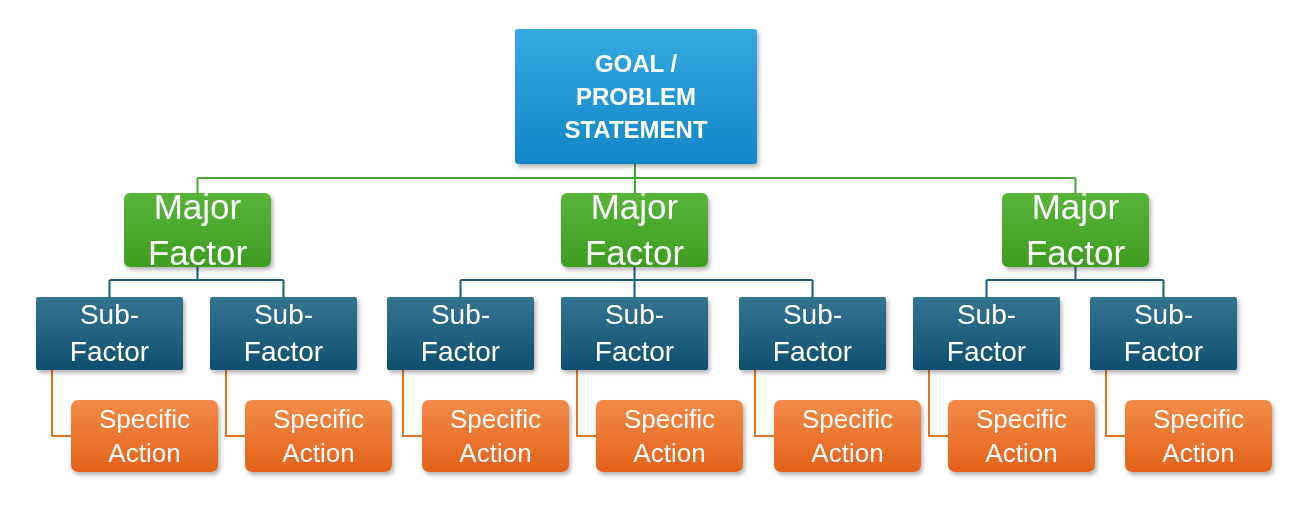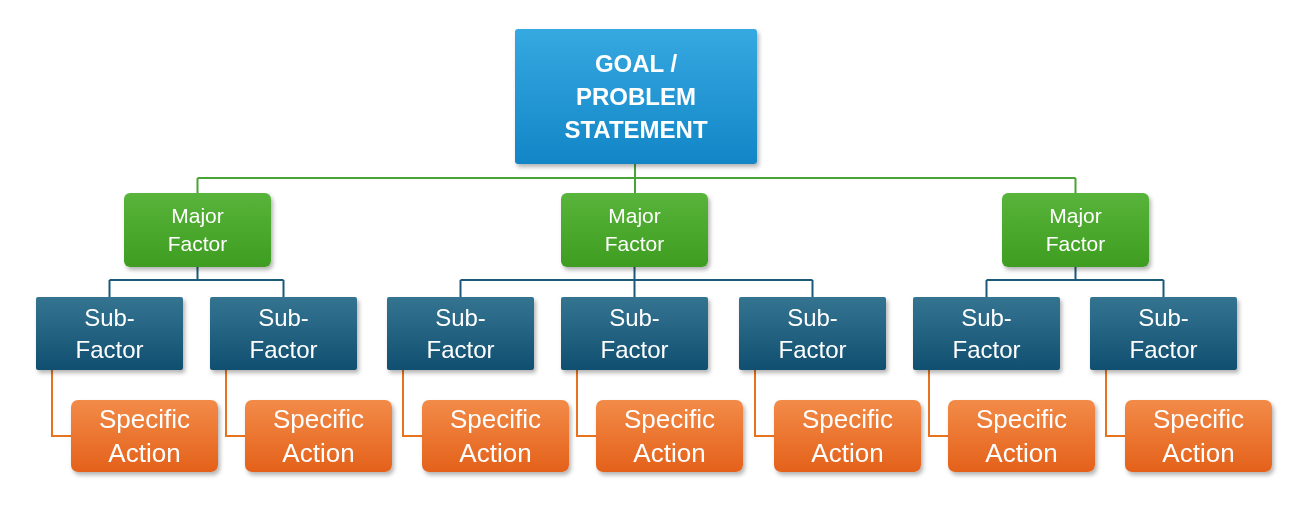--- a/index.html
+++ b/index.html
@@ -45,27 +45,27 @@
   }
   .node.goal {
     background: linear-gradient(180deg, var(--goal_top), var(--goal_bottom));
     font-weight: bold;
     font-size: 24px;
     line-height: 1.38;
     border-radius: 3px;
   }
   .node.major {
     background: linear-gradient(180deg, var(--major_top), var(--major_bottom));
-    font-size: 21px;
+    font-size: 35px;
     line-height: 1.32;
     border-radius: 6px;
   }
   .node.sub {
     background: linear-gradient(180deg, var(--sub_top), var(--sub_bottom));
-    font-size: 24px;
+    font-size: 28px;
     line-height: 1.32;
     border-radius: 2px;
   }
   .node.action {
     background: linear-gradient(180deg, var(--action_top), var(--action_bottom));
     font-size: 26px;
     line-height: 1.32;
     border-radius: 7px;
   }
 </style>

